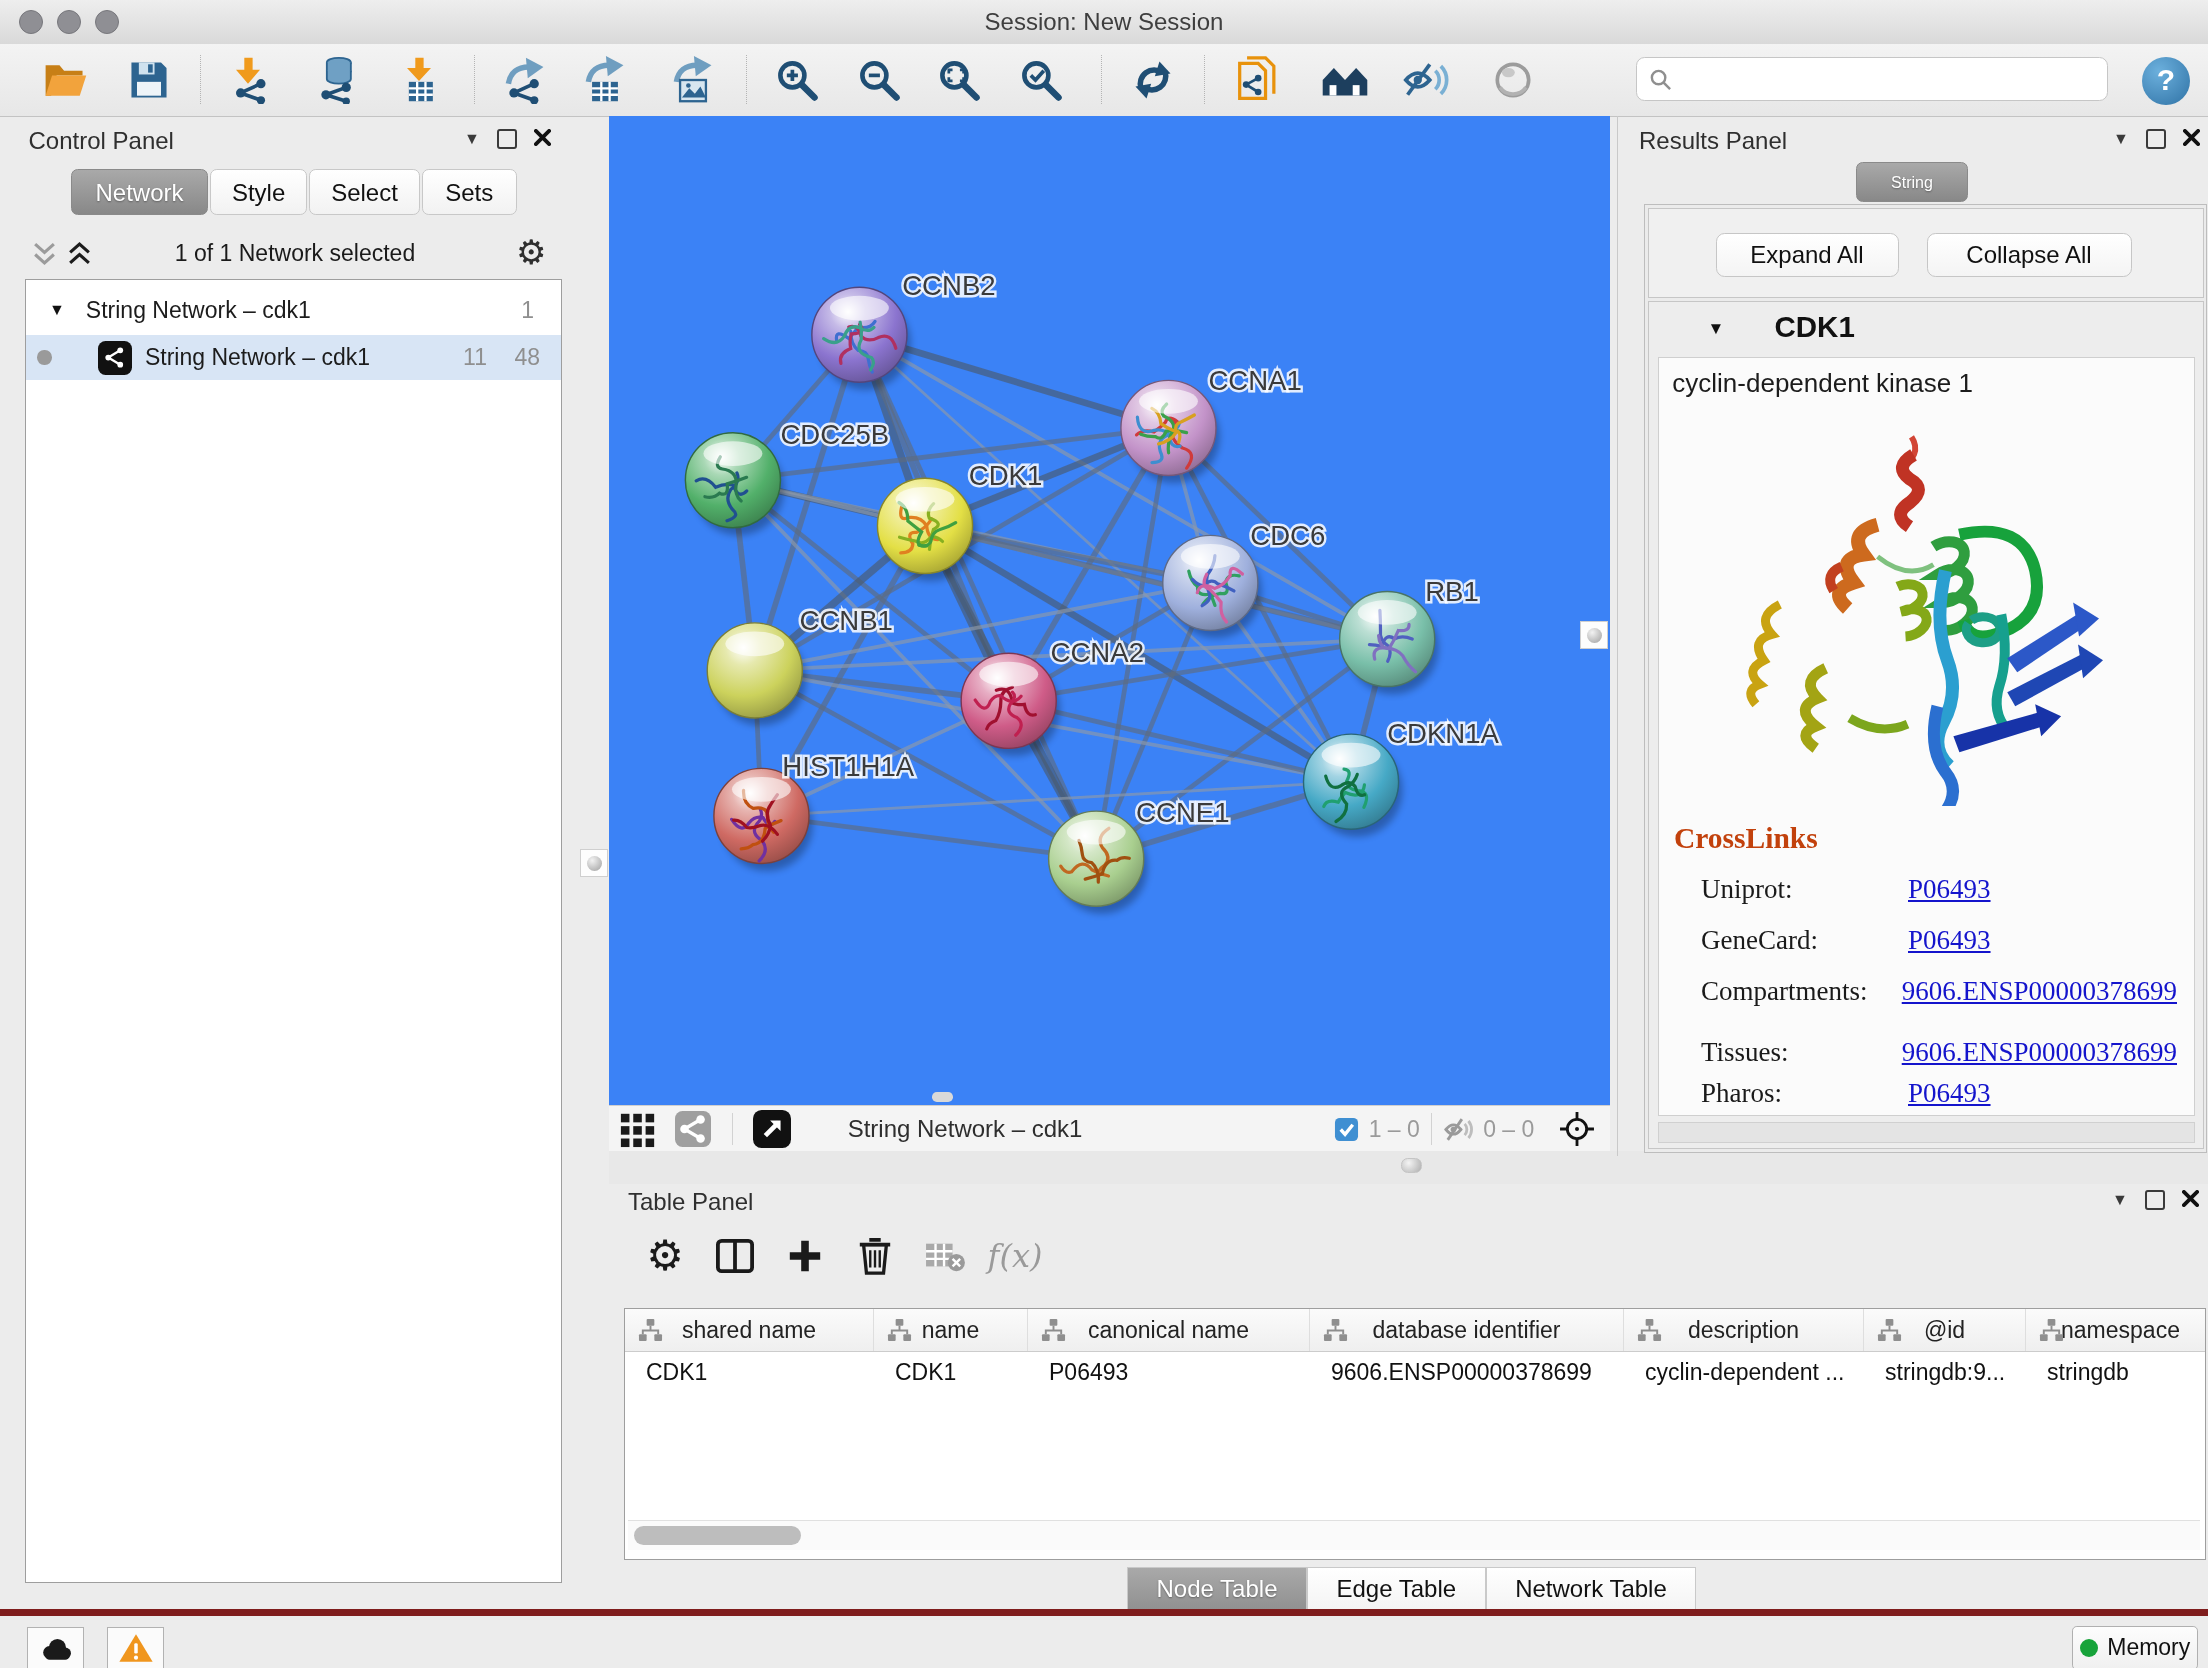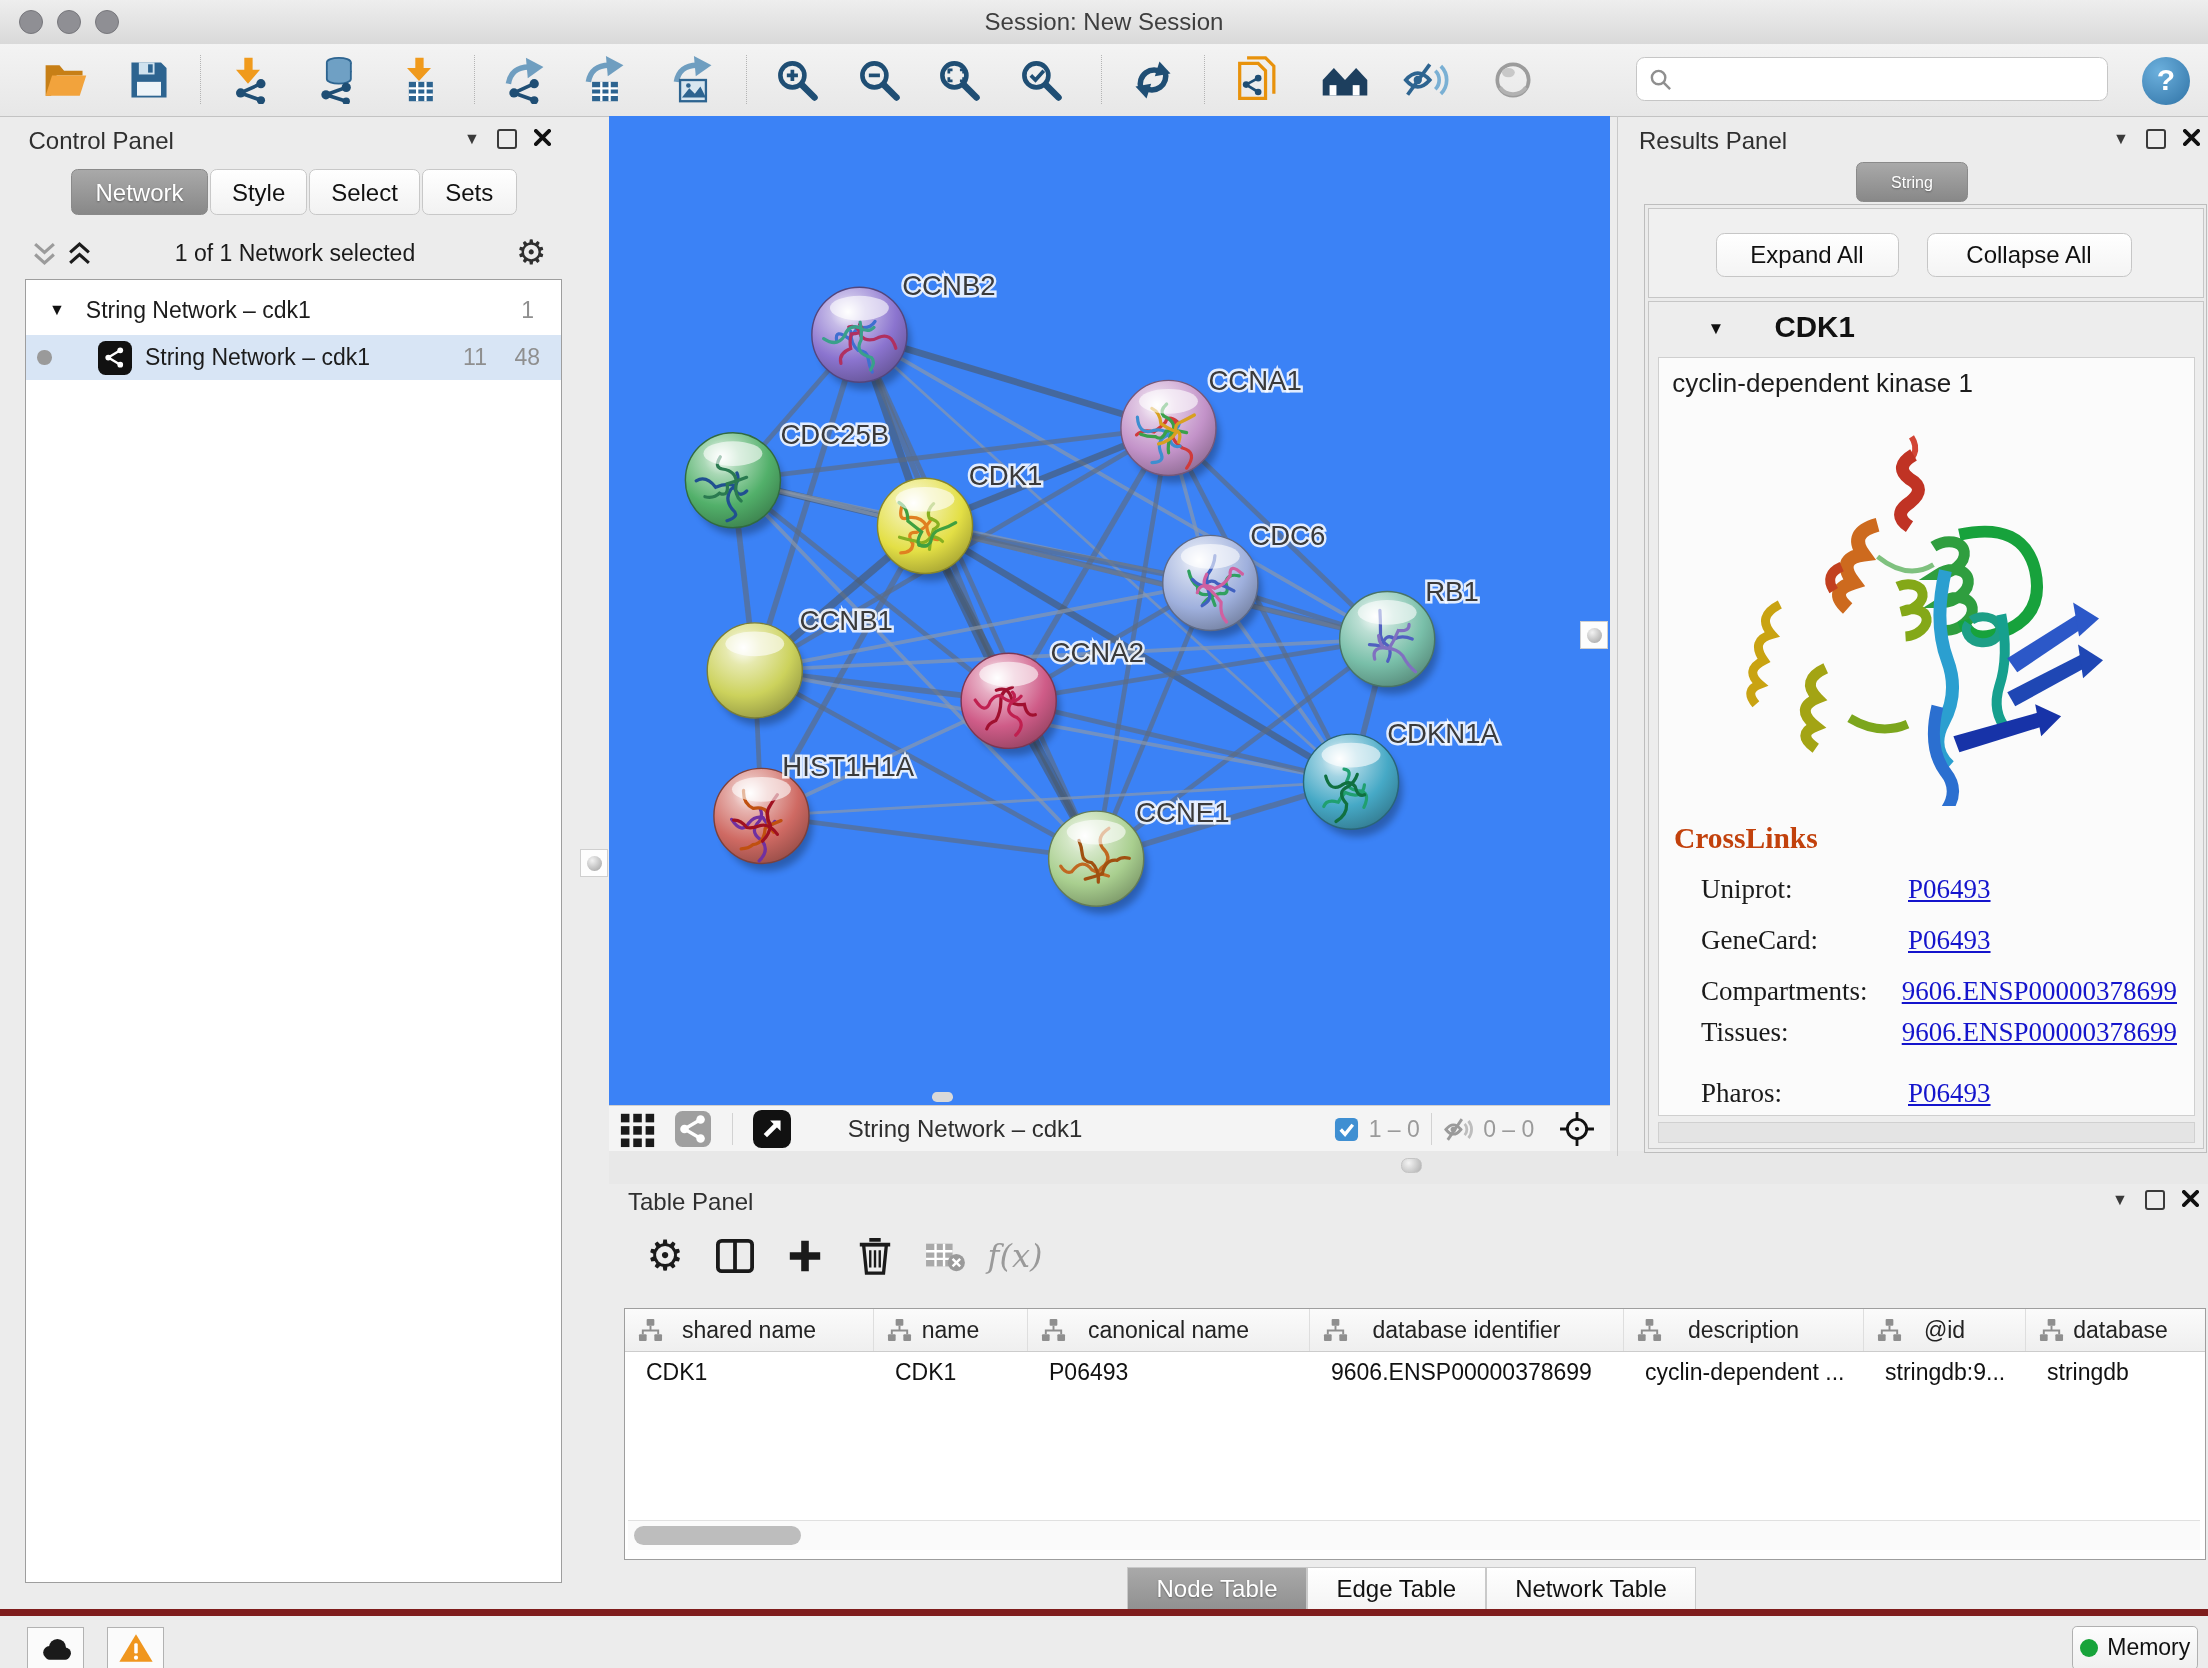--- a/index.html
+++ b/index.html
@@ -685,21 +685,21 @@
               <span class="serif xl-link">P06493</span>
             </div>
             <div style="display:flex;height:51px;align-items:center">
               <span class="serif xl-label" style="width:207px">GeneCard:</span>
               <span class="serif xl-link">P06493</span>
             </div>
             <div style="display:flex;height:51px;align-items:center">
               <span class="serif xl-label" style="width:207px">Compartments:</span>
               <span class="serif xl-link">9606.ENSP00000378699</span>
             </div>
-            <div style="display:flex;height:51px;align-items:flex-start">
+            <div style="display:flex;height:51px;align-items:flex-end">
               <span class="serif xl-label" style="width:207px">Tissues:</span>
               <span class="serif xl-link">9606.ENSP00000378699</span>
             </div>
             <div style="display:flex;height:51px;align-items:center">
               <span class="serif xl-label" style="width:207px">Pharos:</span>
               <span class="serif xl-link">P06493</span>
             </div>
           </div>
       </div>
       <div class="abs" style="left:9.5px;top:820px;width:535px;height:19px;background:#e4e4e4;border:1px solid #d0d0d0"></div>
@@ -815,21 +815,21 @@
           </div>
           <div class="th" style="width:190px">
             <svg viewBox="0 0 26 26">
               <g fill="#8f8f8f">
                 <rect x="9" y="1" width="8" height="7" rx="1"></rect>
                 <rect x="1" y="17" width="8" height="7" rx="1"></rect>
                 <rect x="17" y="17" width="8" height="7" rx="1"></rect>
                 <path d="M13 8v5M5 17v-4h16v4" stroke="#8f8f8f" stroke-width="2" fill="none"></path>
               </g>
             </svg>
-            <span>database</span>
+            <span>namespace</span>
           </div>
         </div>
       <div id="tbl-body">
           <div class="trow">
             <div class="td" style="width:249px">CDK1</div>
             <div class="td" style="width:154px">CDK1</div>
             <div class="td" style="width:282px">P06493</div>
             <div class="td" style="width:314px">9606.ENSP00000378699</div>
             <div class="td" style="width:240px">cyclin-dependent ...</div>
             <div class="td" style="width:162px">stringdb:9...</div>

